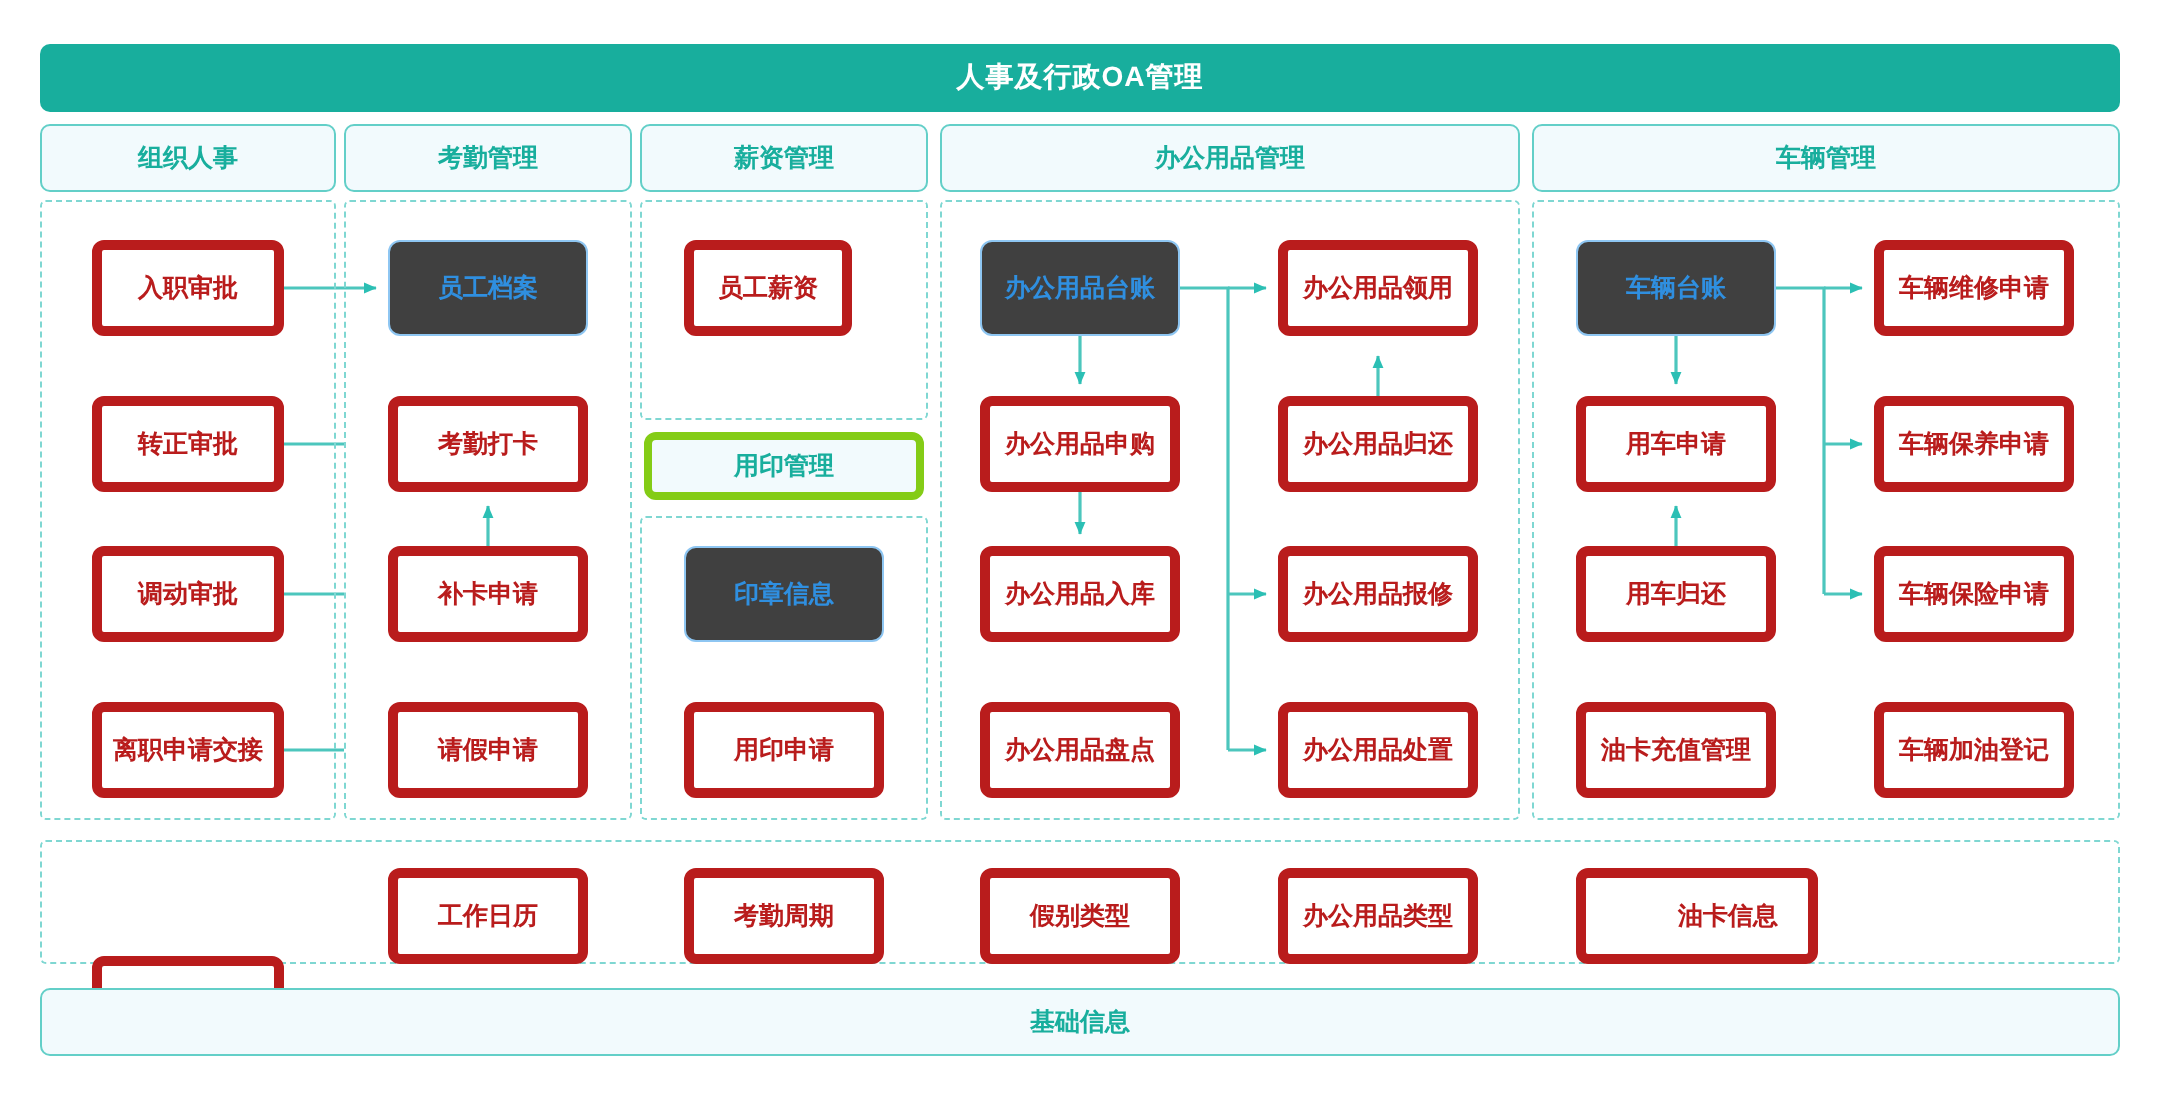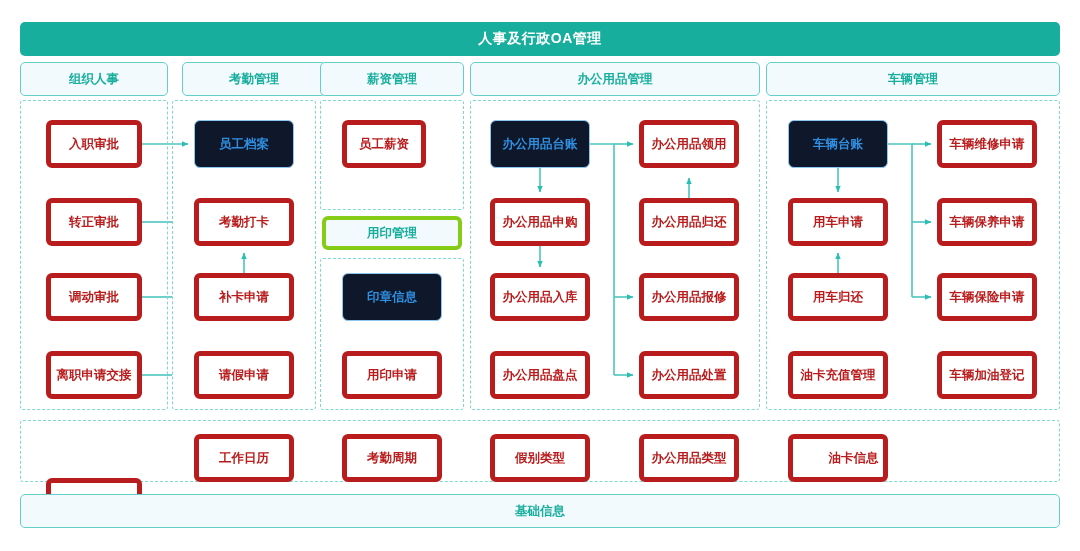--- a/index.html
+++ b/index.html
@@ -38,21 +38,21 @@
 
   
   .node{
     height:48px;background:#ffffff;
     border:5px solid #b91c1c;border-radius:6px;
     color:#b91c1c;font-size:12.5px;font-weight:bold;
     display:flex;align-items:center;justify-content:center;
     text-align:center;line-height:1.2;
   }
   .node.hl{
-    background:#0f172a;border:1px solid #8ec6f2;color:#2f8fe0;
+    background:#404040;border:1px solid #8ec6f2;color:#2f8fe0;
   }
   .node.sub{
     background:#f2fafd;border:4px solid #84cc16;color:#18ae9d;
   }
 
   
   .basic-bar{
     left:20px;top:494px;width:1040px;height:34px;
     background:#f2fafd;border:1px solid #63cfc8;border-radius:5px;
     color:#18ae9d;font-size:12.5px;font-weight:bold;
@@ -98,21 +98,21 @@
     <path class="wire" d="M888,144 L912,144 L912,297"></path>
     <path class="wire" d="M912,144 L931,144" marker-end="url(#ah)"></path>
     <path class="wire" d="M912,222 L931,222" marker-end="url(#ah)"></path>
     <path class="wire" d="M912,297 L931,297" marker-end="url(#ah)"></path>
   </svg>
 
   <div class="abs title-bar">人事及行政OA管理</div>
 
   <div id="tabs-host">
       <div class="abs tab" style="left: 20px; top: 62px; width: 148px;">组织人事</div>
-      <div class="abs tab" style="left: 172px; top: 62px; width: 144px; margin-left: 10px;">考勤管理</div>
+      <div class="abs tab" style="left: 172px; top: 62px; width: 144px;">考勤管理</div>
       <div class="abs tab" style="left: 320px; top: 62px; width: 144px;">薪资管理</div>
       <div class="abs tab" style="left: 470px; top: 62px; width: 290px;">办公用品管理</div>
       <div class="abs tab" style="left: 766px; top: 62px; width: 294px;">车辆管理</div>
     </div>
 
   <div id="groups-host">
       <div class="abs group" style="left: 20px; top: 100px; width: 148px; height: 310px;"></div>
       <div class="abs group" style="left: 172px; top: 100px; width: 144px; height: 310px;"></div>
       <div class="abs group" style="left: 320px; top: 100px; width: 144px; height: 110px;"></div>
       <div class="abs group" style="left: 320px; top: 258px; width: 144px; height: 152px;"></div>
@@ -148,18 +148,18 @@
       <div class="abs node" style="left: 788px; top: 351px; width: 100px;">油卡充值管理</div>
       <div class="abs node" style="left: 937px; top: 120px; width: 100px;">车辆维修申请</div>
       <div class="abs node" style="left: 937px; top: 198px; width: 100px;">车辆保养申请</div>
       <div class="abs node" style="left: 937px; top: 273px; width: 100px;">车辆保险申请</div>
       <div class="abs node" style="left: 937px; top: 351px; width: 100px;">车辆加油登记</div>
       <div class="abs node" style="left: 46px; top: 434px; width: 96px; margin-top: 44px;">部门岗位</div>
       <div class="abs node" style="left: 194px; top: 434px; width: 100px;">工作日历</div>
       <div class="abs node" style="left: 342px; top: 434px; width: 100px;">考勤周期</div>
       <div class="abs node" style="left: 490px; top: 434px; width: 100px;">假别类型</div>
       <div class="abs node" style="left: 639px; top: 434px; width: 100px;">办公用品类型</div>
-      <div class="abs node" style="left: 788px; top: 434px; width: 100px; padding-left: 31px;">油卡信息</div>
+      <div class="abs node" style="left: 788px; top: 434px; width: 121px; padding-left: 31px;">油卡信息</div>
     </div>
 
   <div class="abs basic-bar">基础信息</div>
 
 </div>
 
 </body></html>

